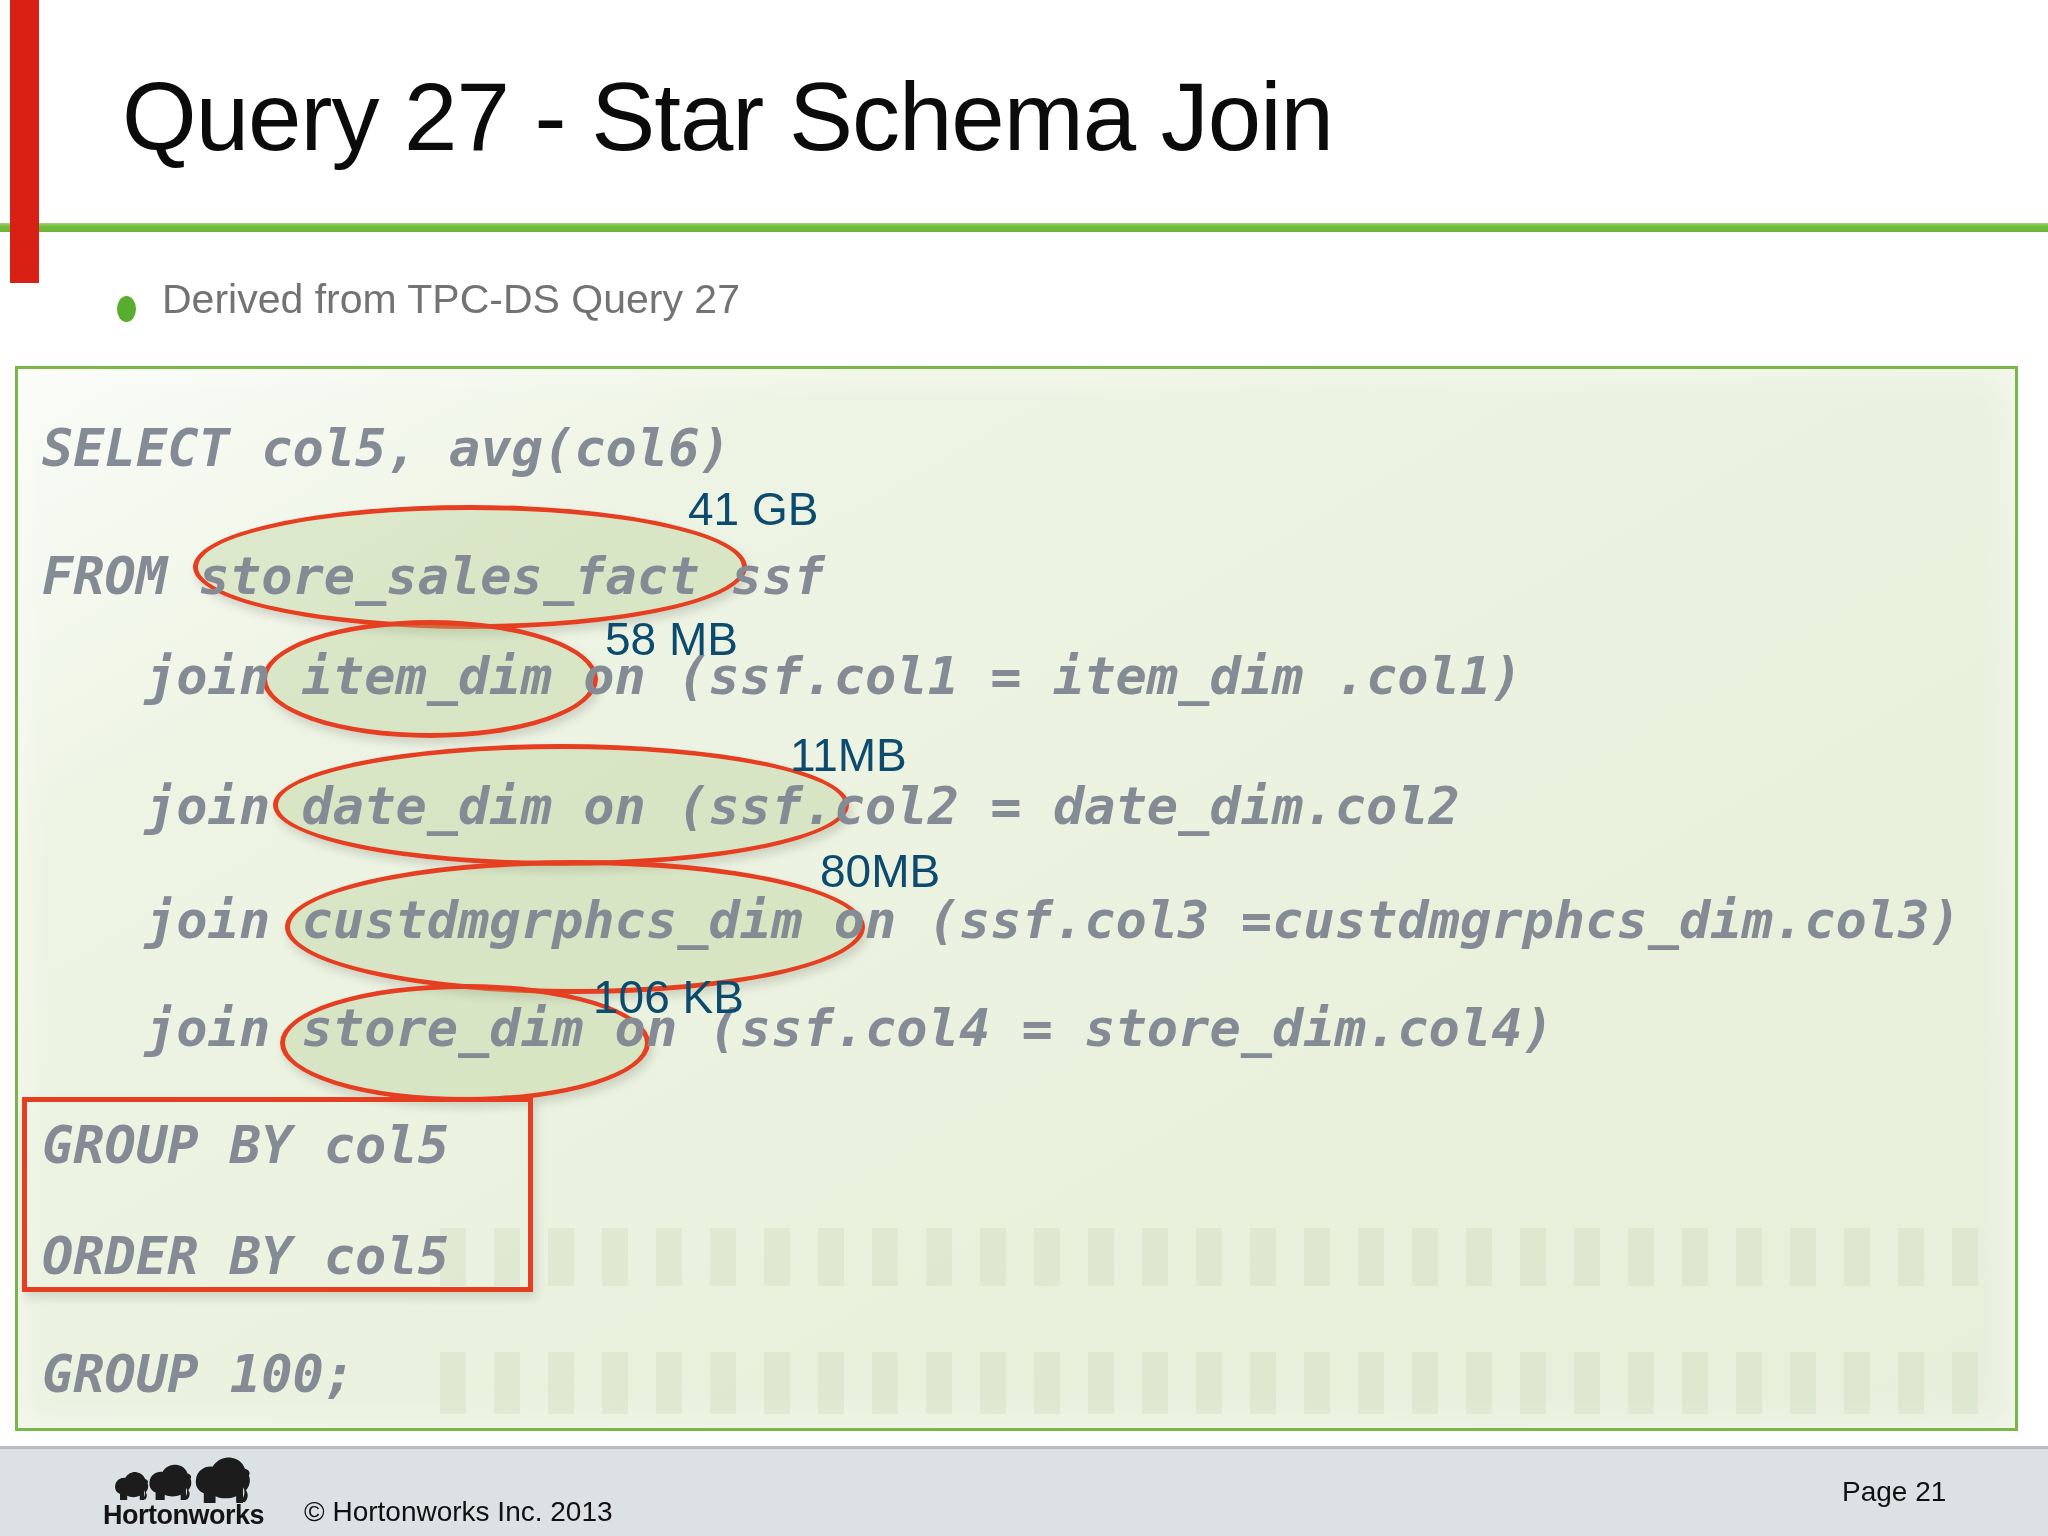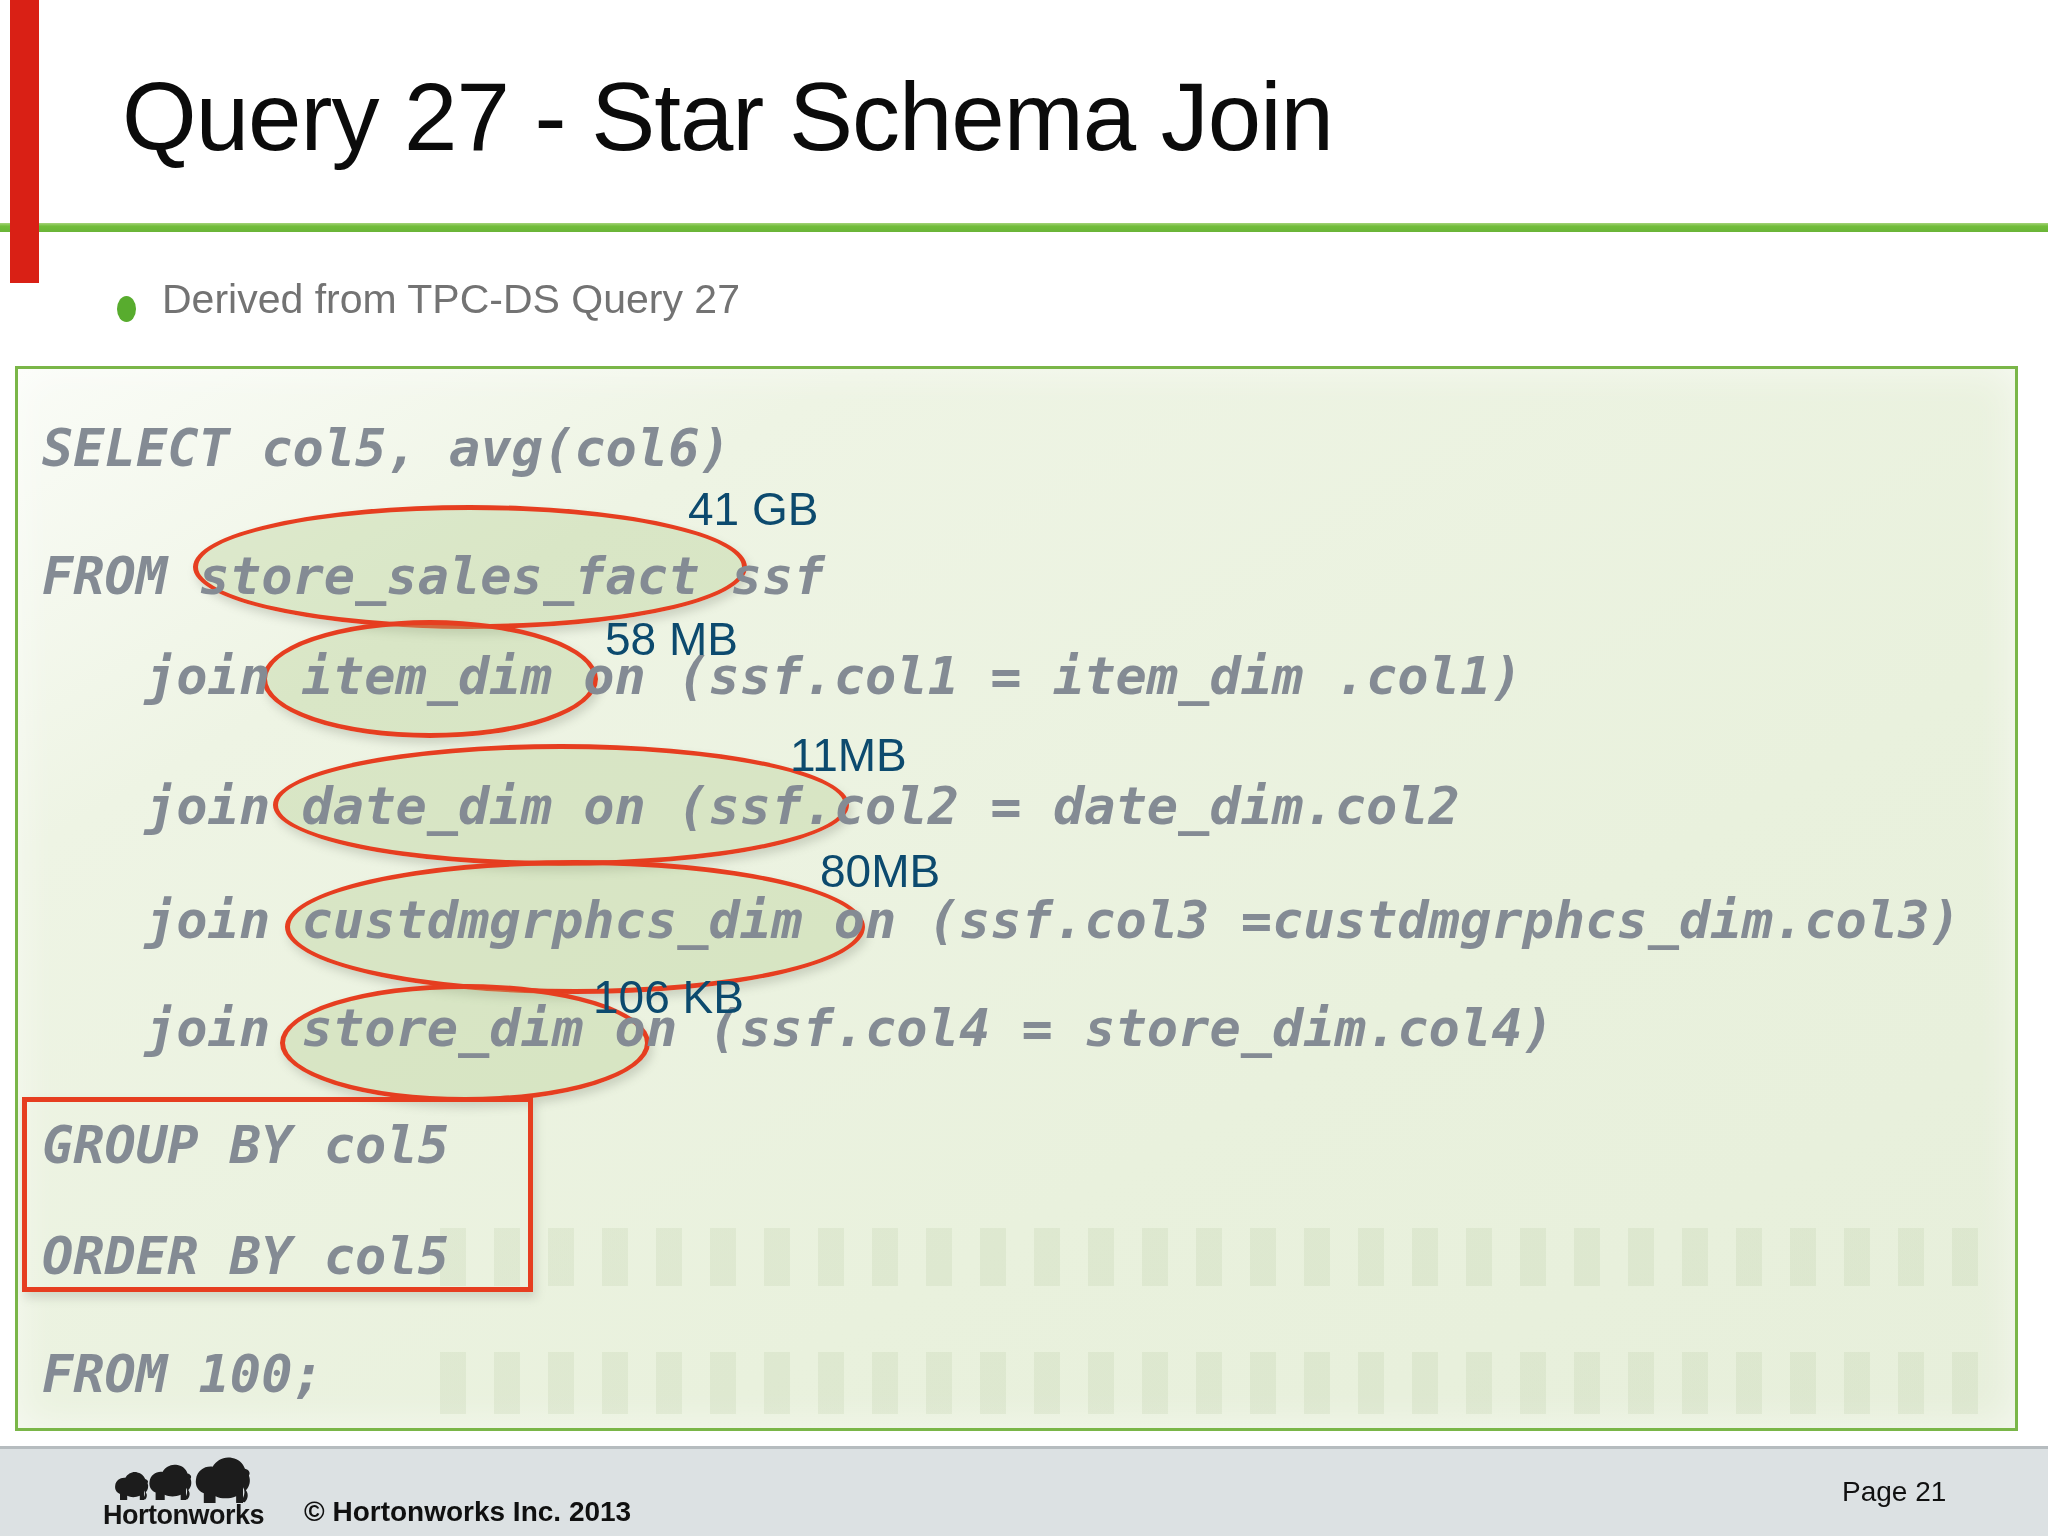--- a/index.html
+++ b/index.html
@@ -38,21 +38,21 @@
   .red-rect{border:5px solid #e63e20;box-shadow:3px 6px 9px rgba(110,120,105,.22);z-index:8;}
 
   
   .size-label{font-size:46px;font-weight:normal;color:#0c4a6e;white-space:nowrap;z-index:14;}
 
   
   .footer-band{left:0;top:1446px;width:2048px;height:90px;background:#dce1e3;
                border-top:3px solid #b6bcbf;z-index:3;}
   .logo-wrap{left:112px;top:1454px;width:170px;height:60px;z-index:6;}
   .logo-text{left:103px;top:1500px;font-size:27px;font-weight:bold;color:#141414;letter-spacing:-0.5px;z-index:6;}
-  .copyright{left:304px;top:1496px;font-size:28px;color:#101010;z-index:6;white-space:nowrap;font-weight:bold;}
+  .copyright{left:304px;top:1496px;font-size:28px;color:#101010;z-index:6;white-space:nowrap;}
   .page-num{left:1842px;top:1476px;font-size:28px;color:#101010;z-index:6;white-space:nowrap;}
 </style>
 </head>
 <body>
 
 <div>
 
   <div class="abs red-bar"></div>
 
   <div class="abs title">Query 27 - Star Schema Join</div>
@@ -76,21 +76,21 @@
   <div class="abs red-rect" style="left:22px;top:1097px;width:501px;height:185px;"></div>
 
   <div class="abs sql" style="left:42px;top:422px;">SELECT col5, avg(col6)</div>
   <div class="abs sql" style="left:42px;top:550px;text-align:center;">FROM store_sales_fact ssf</div>
   <div class="abs sql" style="left:145px;top:650px;">join item_dim on (ssf.col1 = item_dim .col1)</div>
   <div class="abs sql" style="left:145px;top:780px;">join date_dim on (ssf.col2 = date_dim.col2</div>
   <div class="abs sql" style="left:145px;top:894px;">join custdmgrphcs_dim on (ssf.col3 =custdmgrphcs_dim.col3)</div>
   <div class="abs sql" style="left:145px;top:1002px;">join store_dim on (ssf.col4 = store_dim.col4)</div>
   <div class="abs sql" style="left:42px;top:1119px;">GROUP BY col5</div>
   <div class="abs sql" style="left:42px;top:1230px;">ORDER BY col5</div>
-  <div class="abs sql" style="left:42px;top:1348px;">FROM 100;</div>
+  <div class="abs sql" style="left:42px;top:1348px;">GROUP 100;</div>
 
   <div class="abs size-label" style="left:688px;top:482px;">41 GB</div>
   <div class="abs size-label" style="left:585px;top:612px;margin-left:20px;">58 MB</div>
   <div class="abs size-label" style="left:790px;top:728px;">11MB</div>
   <div class="abs size-label" style="left:820px;top:844px;">80MB</div>
   <div class="abs size-label" style="left:593px;top:970px;">106 KB</div>
 
   <div class="abs footer-band"></div>
 
   <div class="abs logo-wrap">

